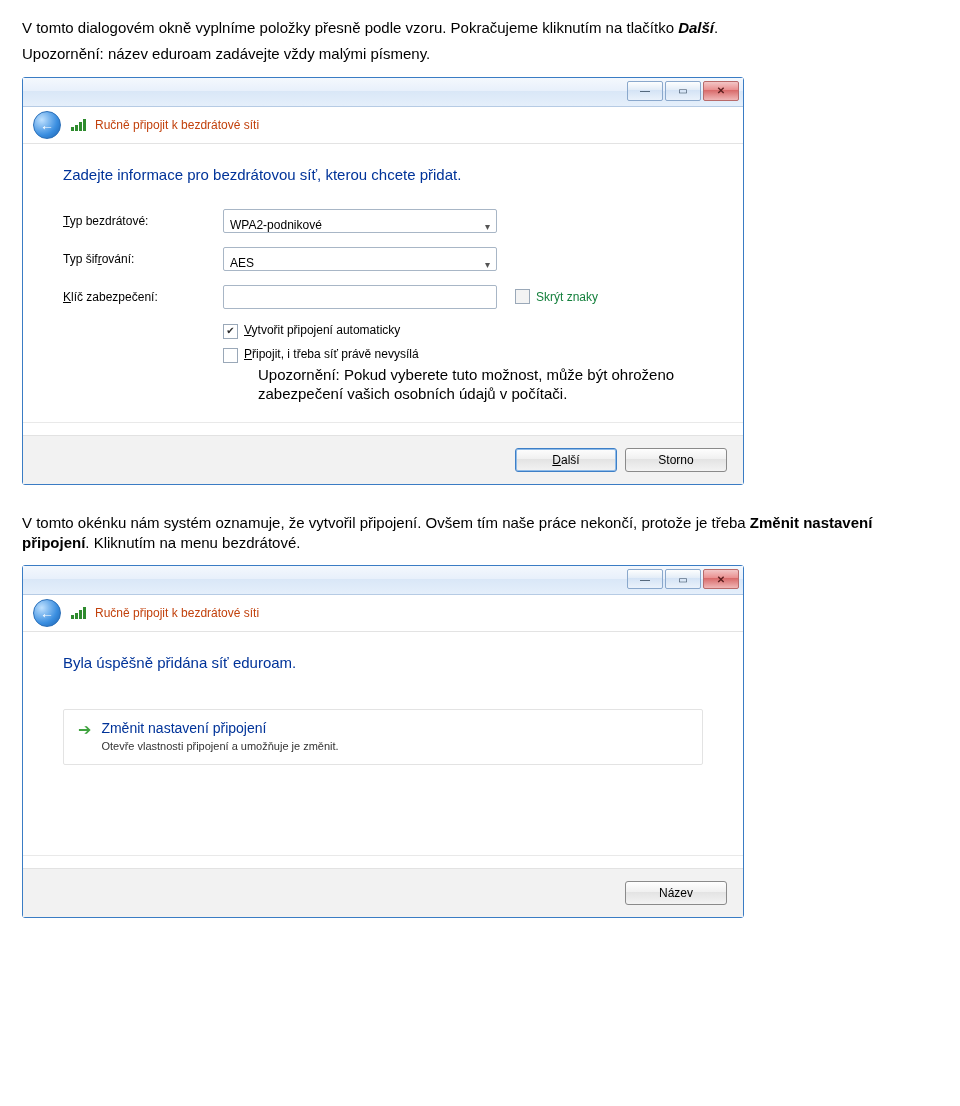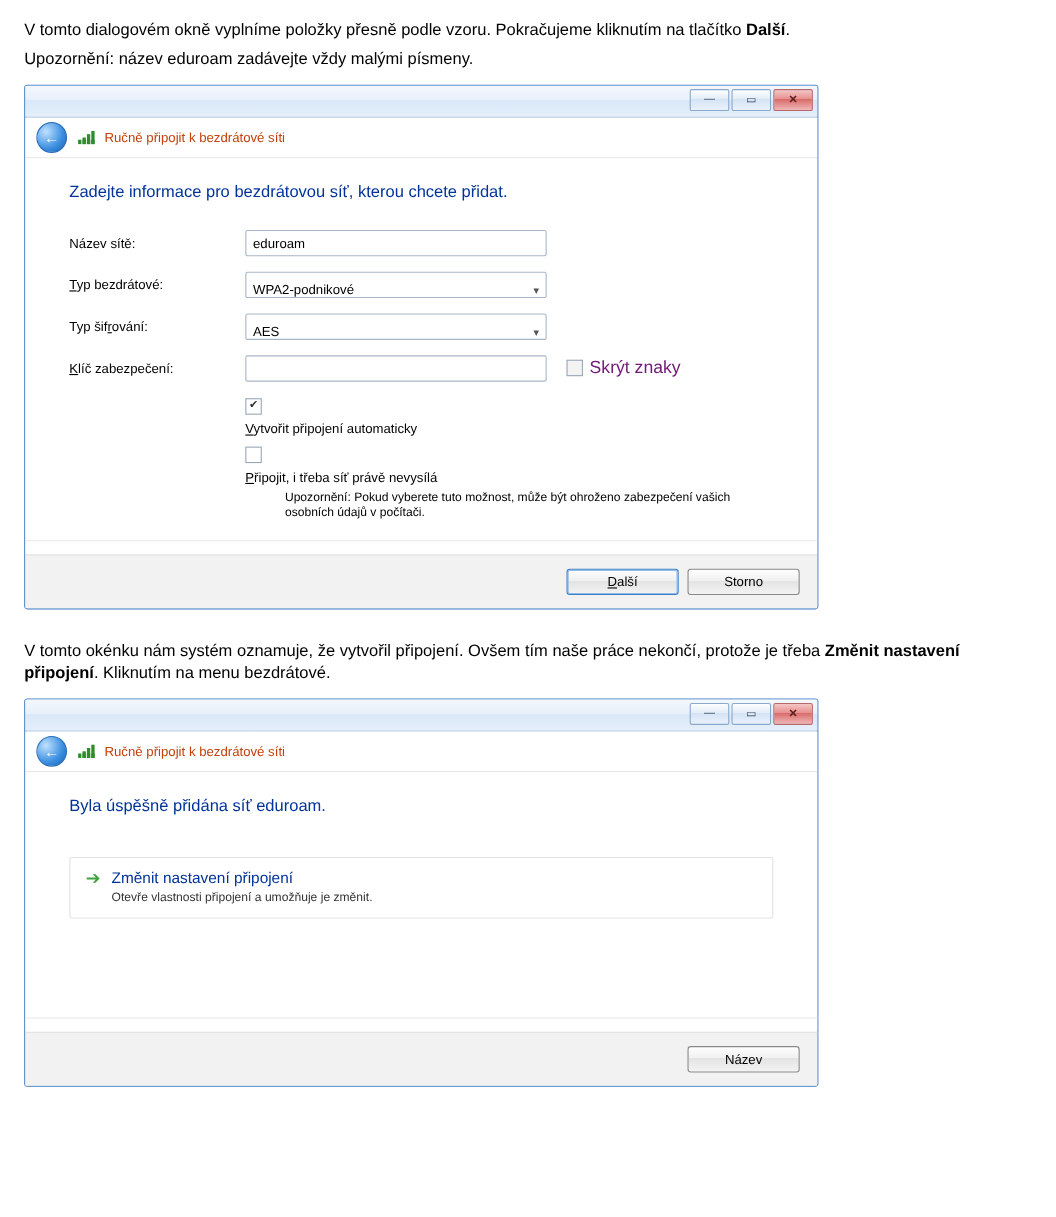--- a/index.html
+++ b/index.html
@@ -6,21 +6,21 @@
     margin:0;
     padding:18px 22px;
     font-family:Verdana,Arial,sans-serif;
     font-size:15px;
     color:#000;
     background:#fff;
     width:960px;
     box-sizing:border-box;
   }
   .doc-para{line-height:1.35;margin:0 0 6px 0;}
-  .bold-i{font-weight:bold;}
+  .bold-i{font-weight:bold;font-style:italic;}
   .bold{font-weight:bold;}
   .win{
     width:720px;
     border:1px solid #3a7cc4;
     border-radius:3px;
     background:#fff;
     margin:12px 0 28px 0;
     box-shadow:0 0 0 1px #9fbfe0 inset;
     font-family:"Segoe UI",Tahoma,Arial,sans-serif;
     color:#000;
@@ -66,27 +66,27 @@
   .txtinput{
     width:260px;height:22px;border:1px solid #a8b6c6;border-radius:2px;
     padding:0 6px;font-size:12px;font-family:inherit;background:#fff;
   }
   .combo{
     width:260px;height:22px;border:1px solid #a8b6c6;border-radius:2px;
     padding:0 6px;font-size:12px;font-family:inherit;background:#fff;
     display:flex;align-items:flex-end;justify-content:space-between;
   }
   .chev{font-size:10px;color:#555;}
-  .cbwrap{display:flex;align-items:center;gap:6px;font-size:16px;margin-left:18px;color:#701a75;}
+  .cbwrap{display:flex;align-items:center;gap:6px;font-size:12px;margin-left:18px;color:#15803d;}
   .cb{width:13px;height:13px;border:1px solid #9aa8b8;background:#f3f3f3;}
   .checks{margin:6px 0 0 160px;}
-  .check-row{display:flex;align-items:flex-start;gap:6px;font-size:12px;margin:0 0 8px 0;flex-direction:column;}
+  .check-row{display:flex;align-items:flex-start;gap:6px;font-size:12px;margin:0 0 8px 0;}
   .check-row .cb{background:#fff;flex:0 0 13px;margin-top:1px;}
   .check-row .cb.on::after{content:"✔";display:block;font-size:10px;line-height:11px;text-align:center;color:#2c2c2c;}
-  .warning-small{font-size:11px;margin:4px 0 0 36px;max-width:460px;line-height:1.3;}
+  .warning-small{font-size:15px;margin:4px 0 0 14px;max-width:460px;line-height:1.3;}
   .divider{height:1px;background:#e9e9e9;margin:18px -40px 0 -40px;}
   .footer{
     background:#f2f2f2;border-top:1px solid #e2e2e2;
     padding:12px 16px;display:flex;justify-content:flex-end;gap:8px;
   }
   .btn{
     min-width:76px;height:22px;border:1px solid #8a8a8a;border-radius:3px;
     background:linear-gradient(#fefefe,#f0f0f0 45%,#e3e3e3 46%,#f3f3f3);
     font-size:12px;font-family:inherit;display:flex;align-items:center;justify-content:center;
     padding:0 12px;
@@ -130,24 +130,20 @@
     <span class="wifi-icon">
         <span></span>
         <span></span>
         <span></span>
       </span>
     <span class="navtitle">Ručně připojit k bezdrátové síti</span>
   </div>
   <div class="body-area">
     <p class="instruction">Zadejte informace pro bezdrátovou síť, kterou chcete přidat.</p>
 
-    <div class="form-row">
-      <div class="lbl">Název sítě:</div>
-      <input class="txtinput" value="eduroam" style="">
-    </div>
 
     <div class="form-row">
       <div class="lbl"><span class="uline">T</span><span>yp bezdrátové:</span></div>
       <div class="combo">
         <span>WPA2-podnikové</span>
         <span class="chev">▾</span>
       </div>
     </div>
 
     <div class="form-row">

